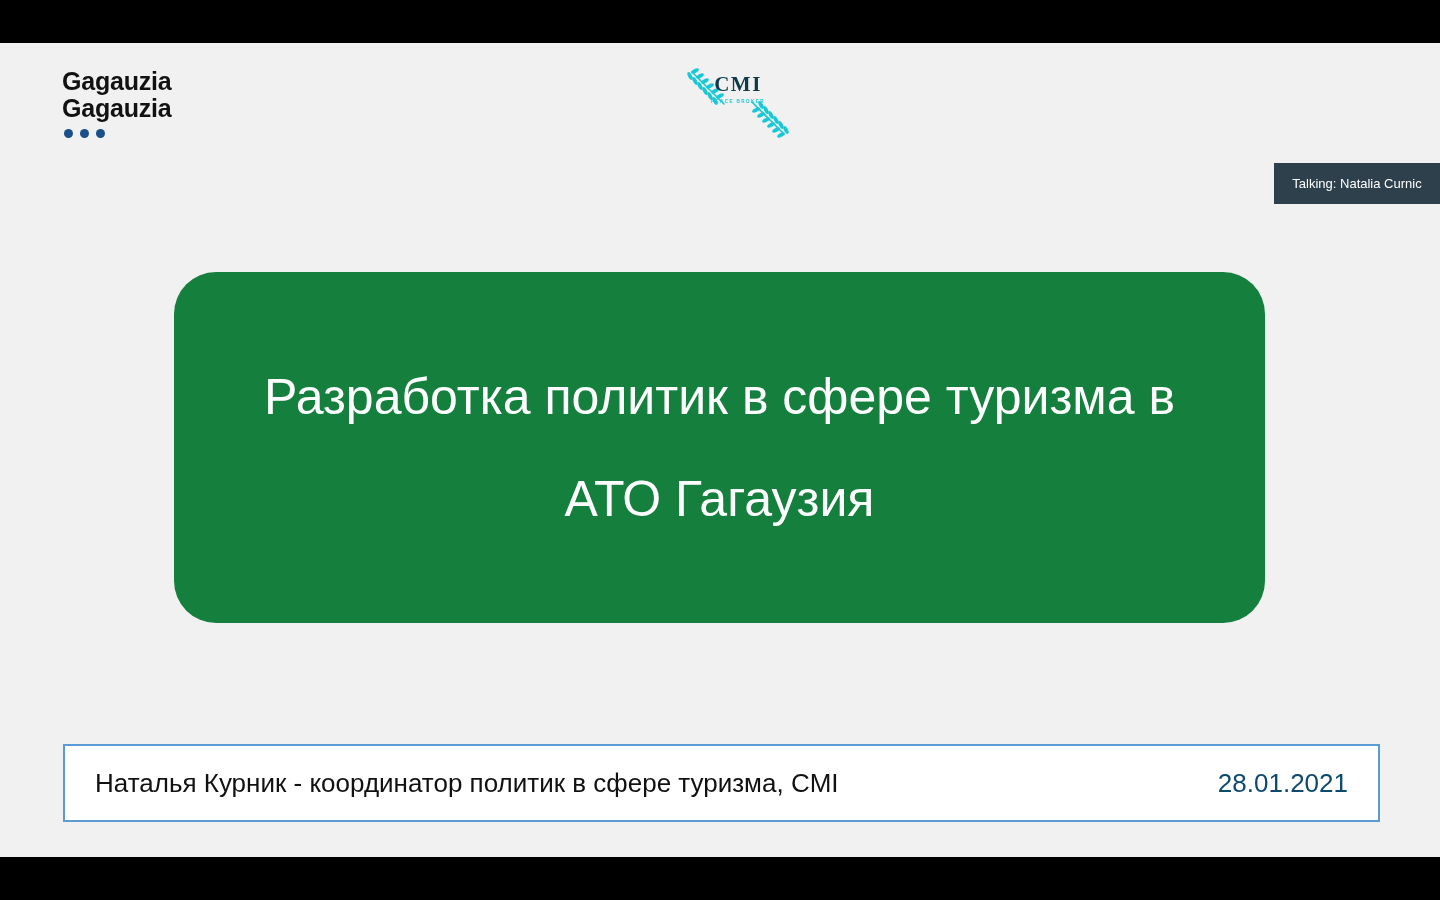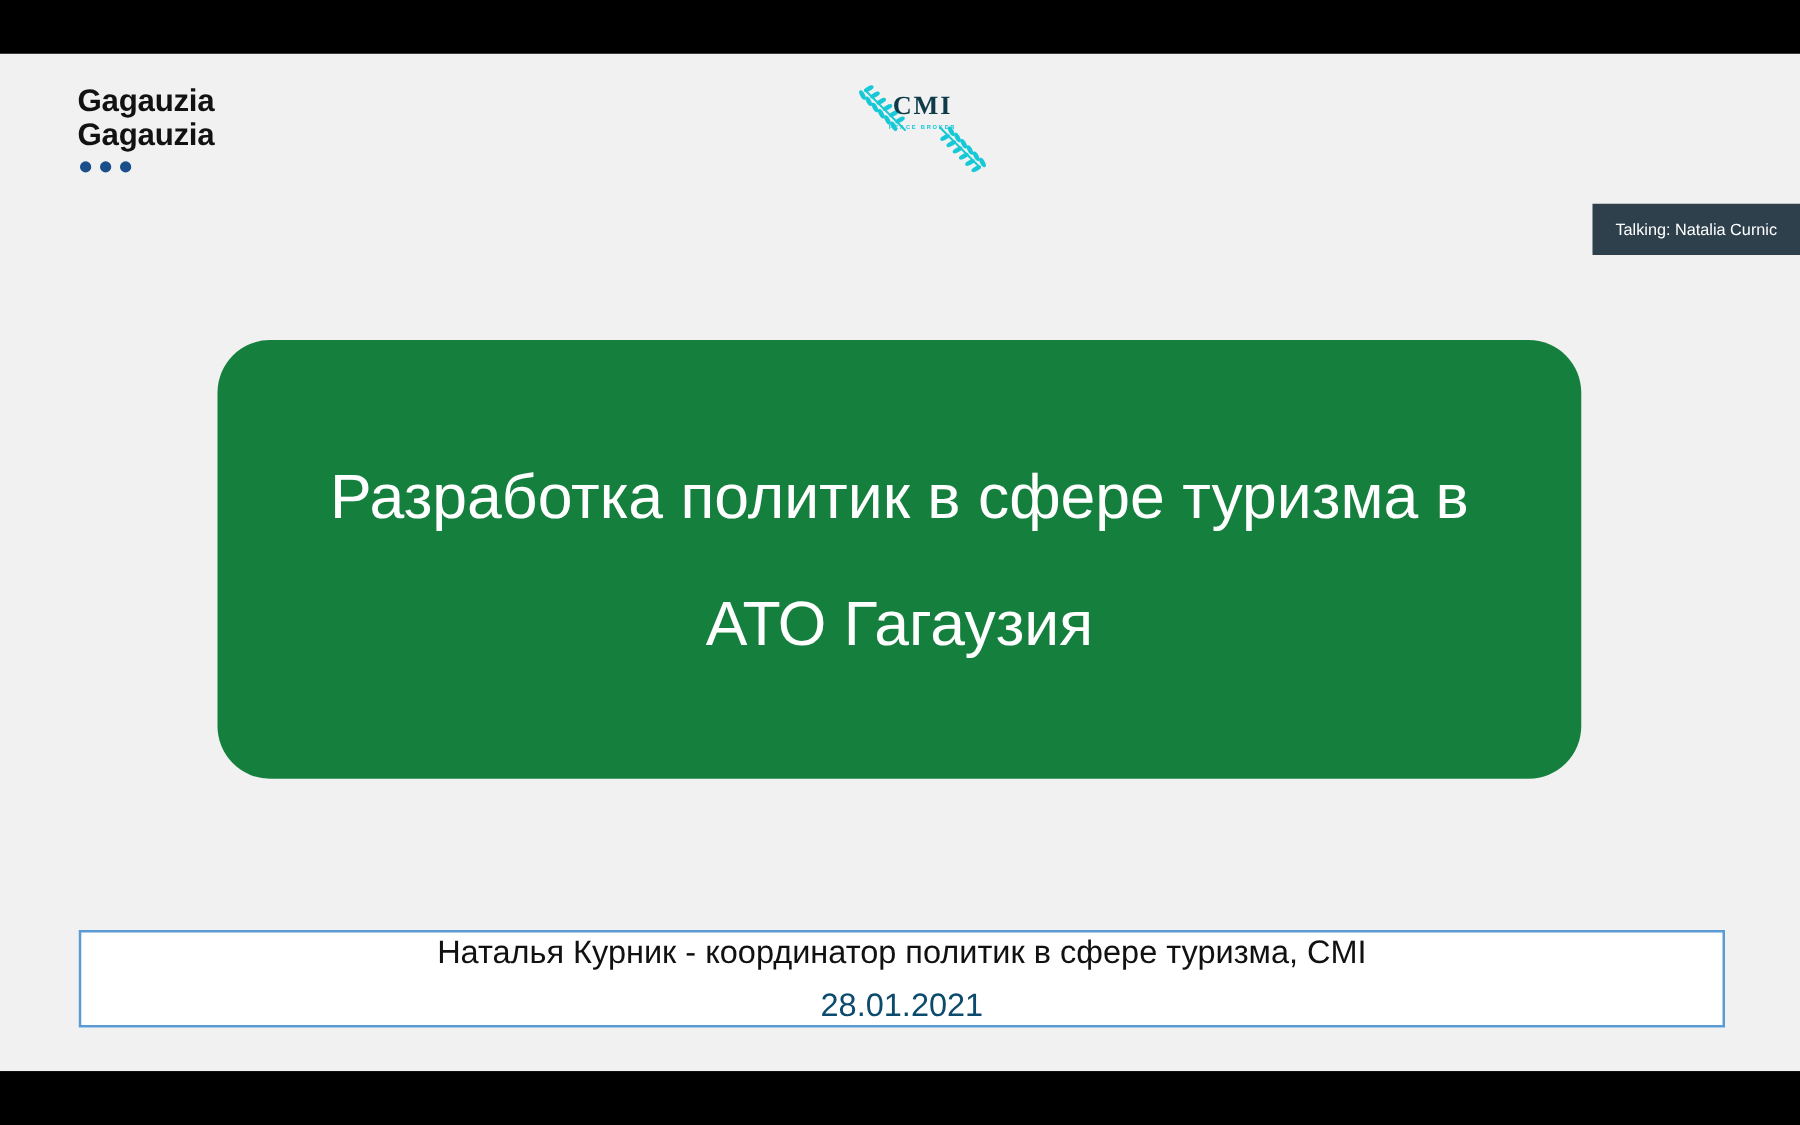--- a/index.html
+++ b/index.html
@@ -209,21 +209,20 @@
     top: 701px;
     width: 1317px;
     height: 78px;
     background: #ffffff;
     border: 2px solid #5b9bd5;
     box-sizing: border-box;
     display: flex;
     align-items: center;
     justify-content: space-between;
     padding: 0 30px;
-    flex-direction: column;
   }
   .footer-author {
     font-size: 26px;
     color: #111111;
     white-space: nowrap;
   }
   .footer-date {
     font-size: 26px;
     color: #0c4a6e;
     white-space: nowrap;

